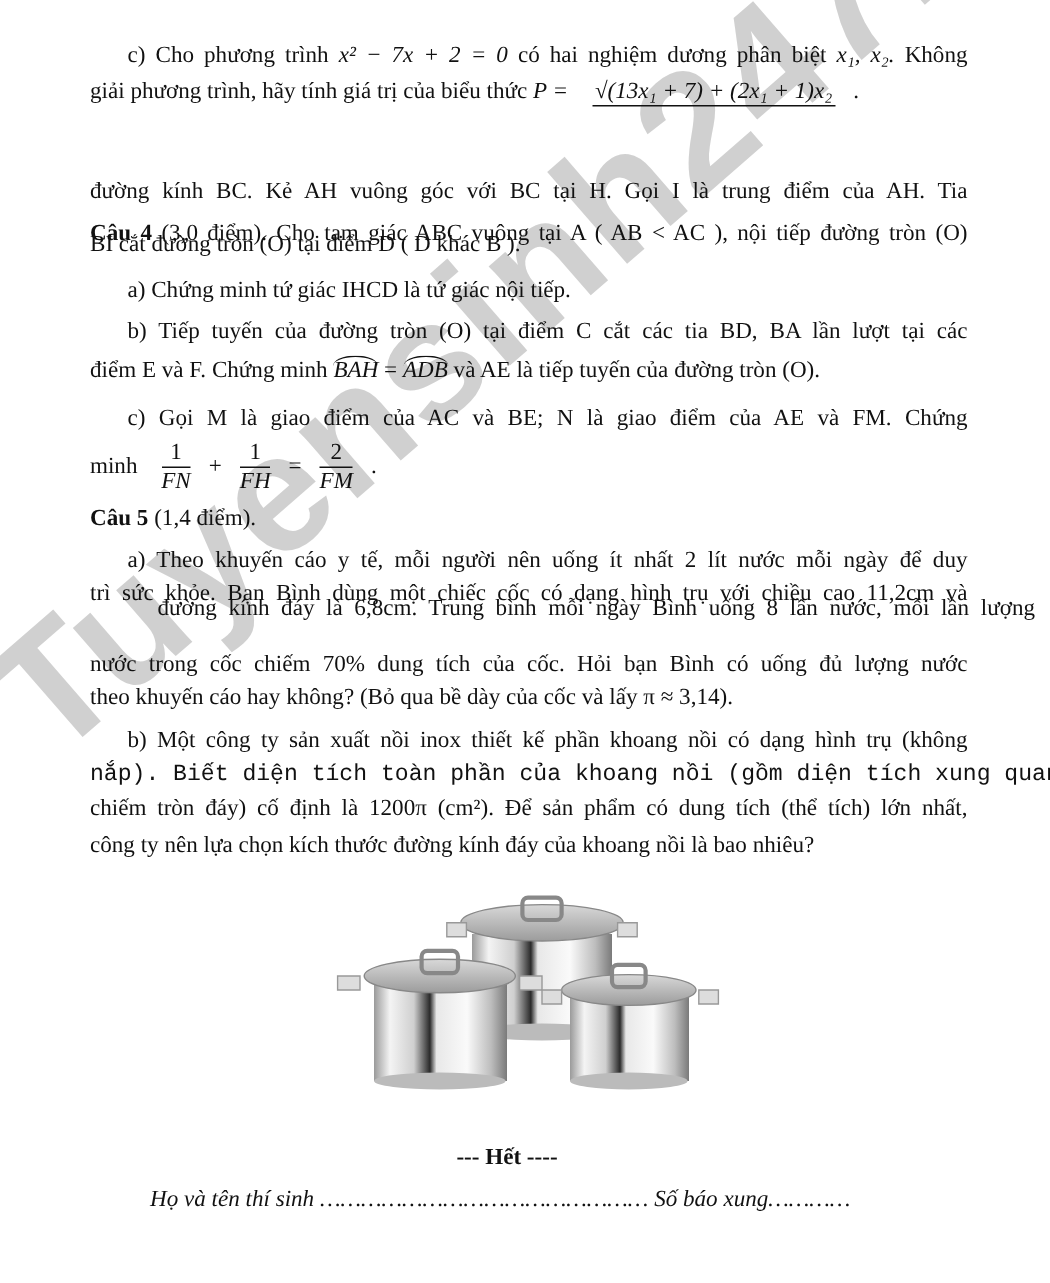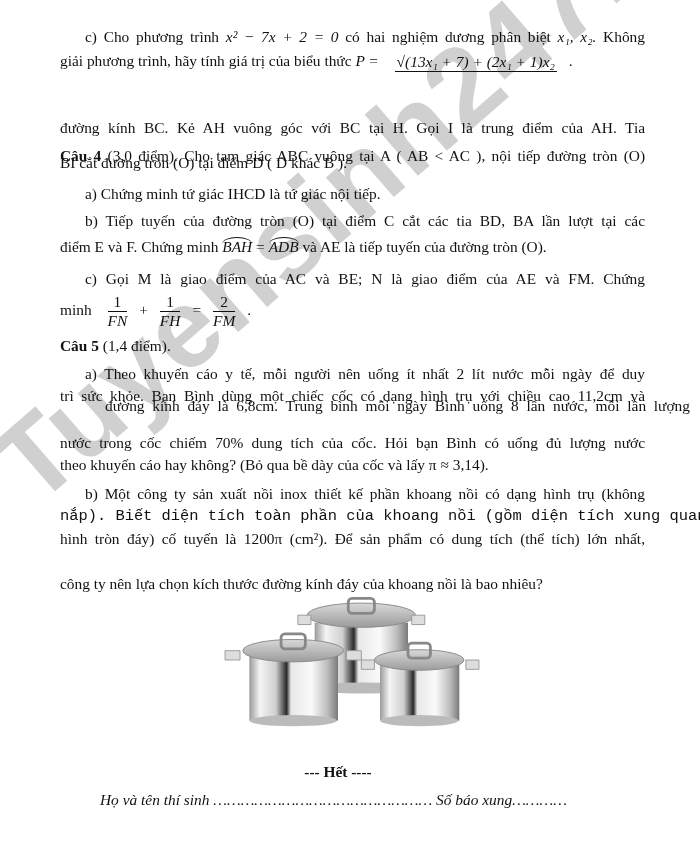--- a/index.html
+++ b/index.html
@@ -95,22 +95,22 @@
   </div>
 
   <div class="line ind just" style="top:365px;">a) Theo khuyến cáo y tế, mỗi người nên uống ít nhất 2 lít nước mỗi ngày để duy</div>
   <div class="line just" style="top:387px;">trì sức khỏe. Bạn Bình dùng một chiếc cốc có dạng hình trụ với chiều cao 11,2cm và</div>
   <div class="line just" style="top:397px;margin-left:45px;">đường kính đáy là 6,8cm. Trung bình mỗi ngày Bình uống 8 lần nước, mỗi lần lượng</div>
   <div class="line just" style="top:434px;">nước trong cốc chiếm 70% dung tích của cốc. Hỏi bạn Bình có uống đủ lượng nước</div>
   <div class="line" style="top:456px;">theo khuyến cáo hay không? (Bỏ qua bề dày của cốc và lấy π ≈ 3,14).</div>
 
   <div class="line ind just" style="top:485px;">b) Một công ty sản xuất nồi inox thiết kế phần khoang nồi có dạng hình trụ (không</div>
   <div class="line just" style="top:507px;font-family:Liberation Mono, monospace;">nắp). Biết diện tích toàn phần của khoang nồi (gồm diện tích xung quanh và diện tích</div>
-  <div class="line just" style="top:530px;">hình tròn đáy) cố tuyến là 1200π (cm²). Để sản phẩm có dung tích (thể tích) lớn nhất,</div>
-  <div class="line" style="top:555px;margin-top:20px;">công ty nên lựa chọn kích thước đường kính đáy của khoang nồi là bao nhiêu?</div>
+  <div class="line just" style="top:530px;">chiếm tròn đáy) cố định là 1200π (cm²). Để sản phẩm có dung tích (thể tích) lớn nhất,</div>
+  <div class="line" style="top:555px;">công ty nên lựa chọn kích thước đường kính đáy của khoang nồi là bao nhiêu?</div>
 </div>
 
 <svg class="pots" viewBox="0 0 300 160">
   <defs>
     <linearGradient id="steel" x1="0" x2="1" y1="0" y2="0">
       <stop offset="0" stop-color="#9a9a9a"></stop>
       <stop offset="0.12" stop-color="#f4f4f4"></stop>
       <stop offset="0.3" stop-color="#cfcfcf"></stop>
       <stop offset="0.42" stop-color="#2a2a2a"></stop>
       <stop offset="0.47" stop-color="#e8e8e8"></stop>

